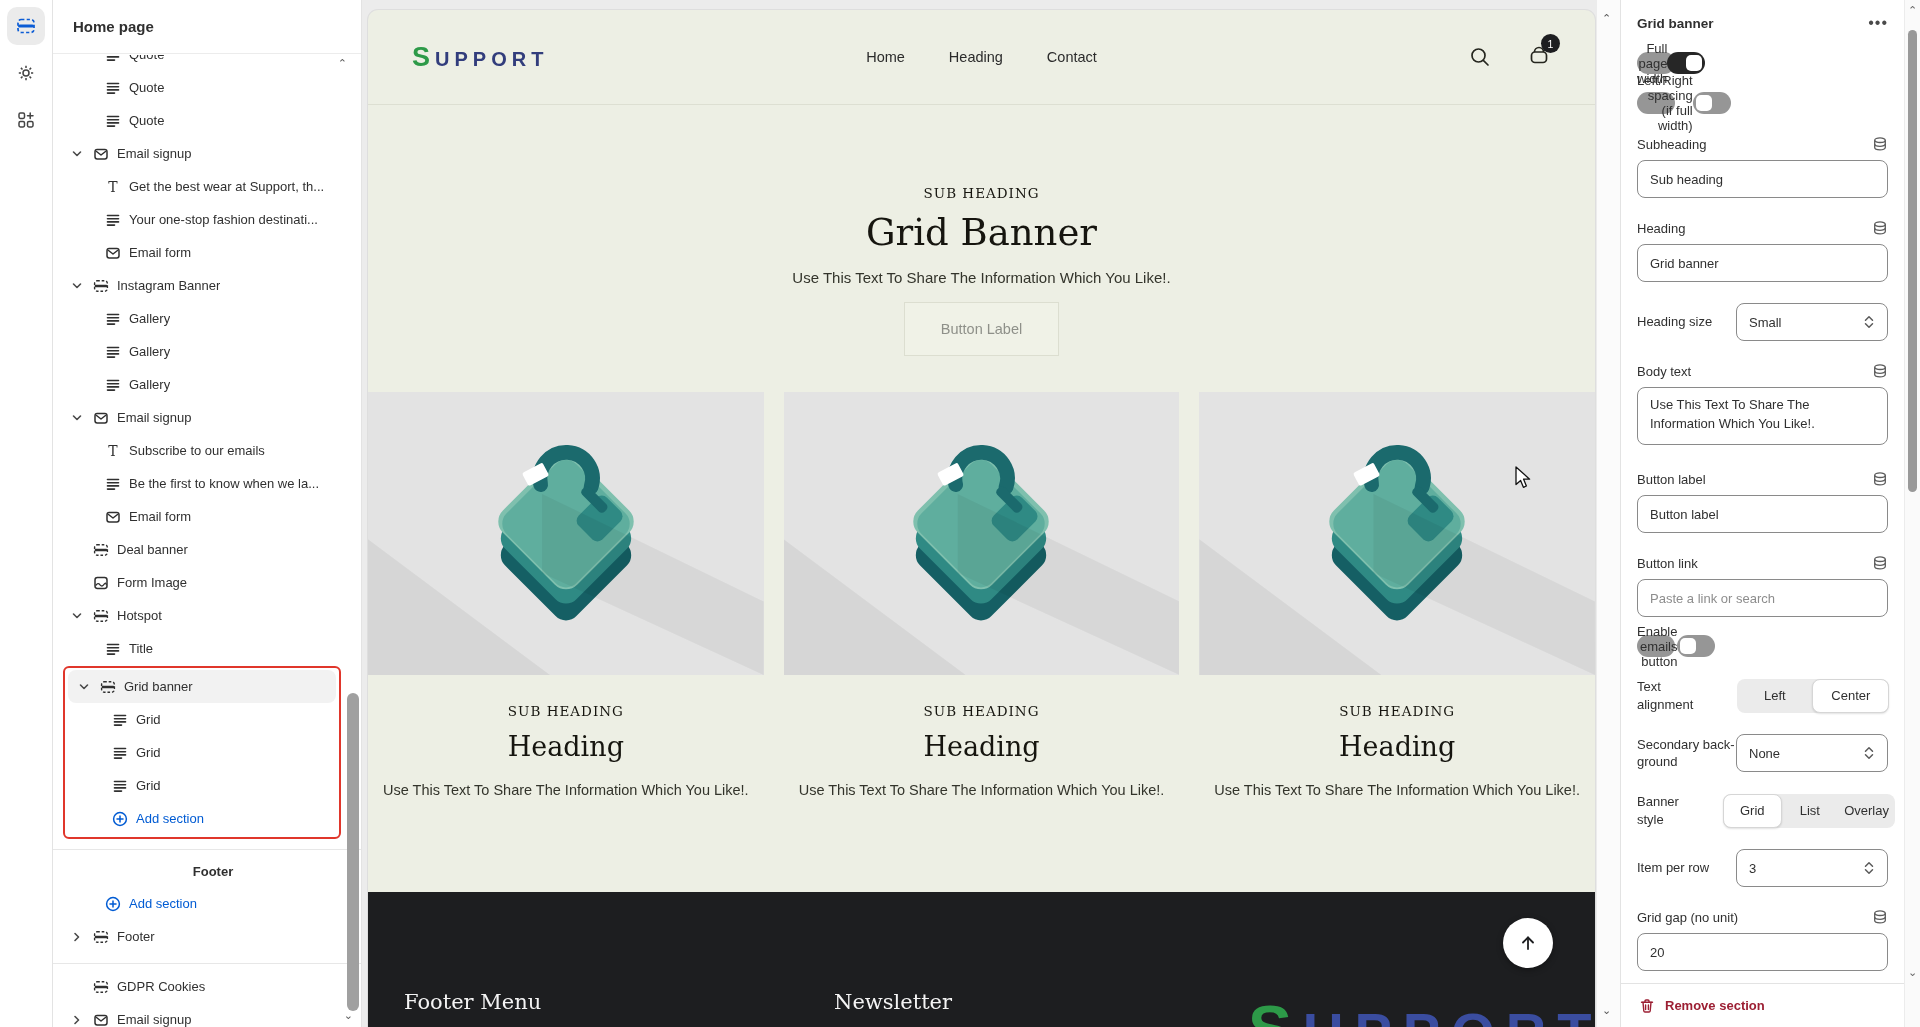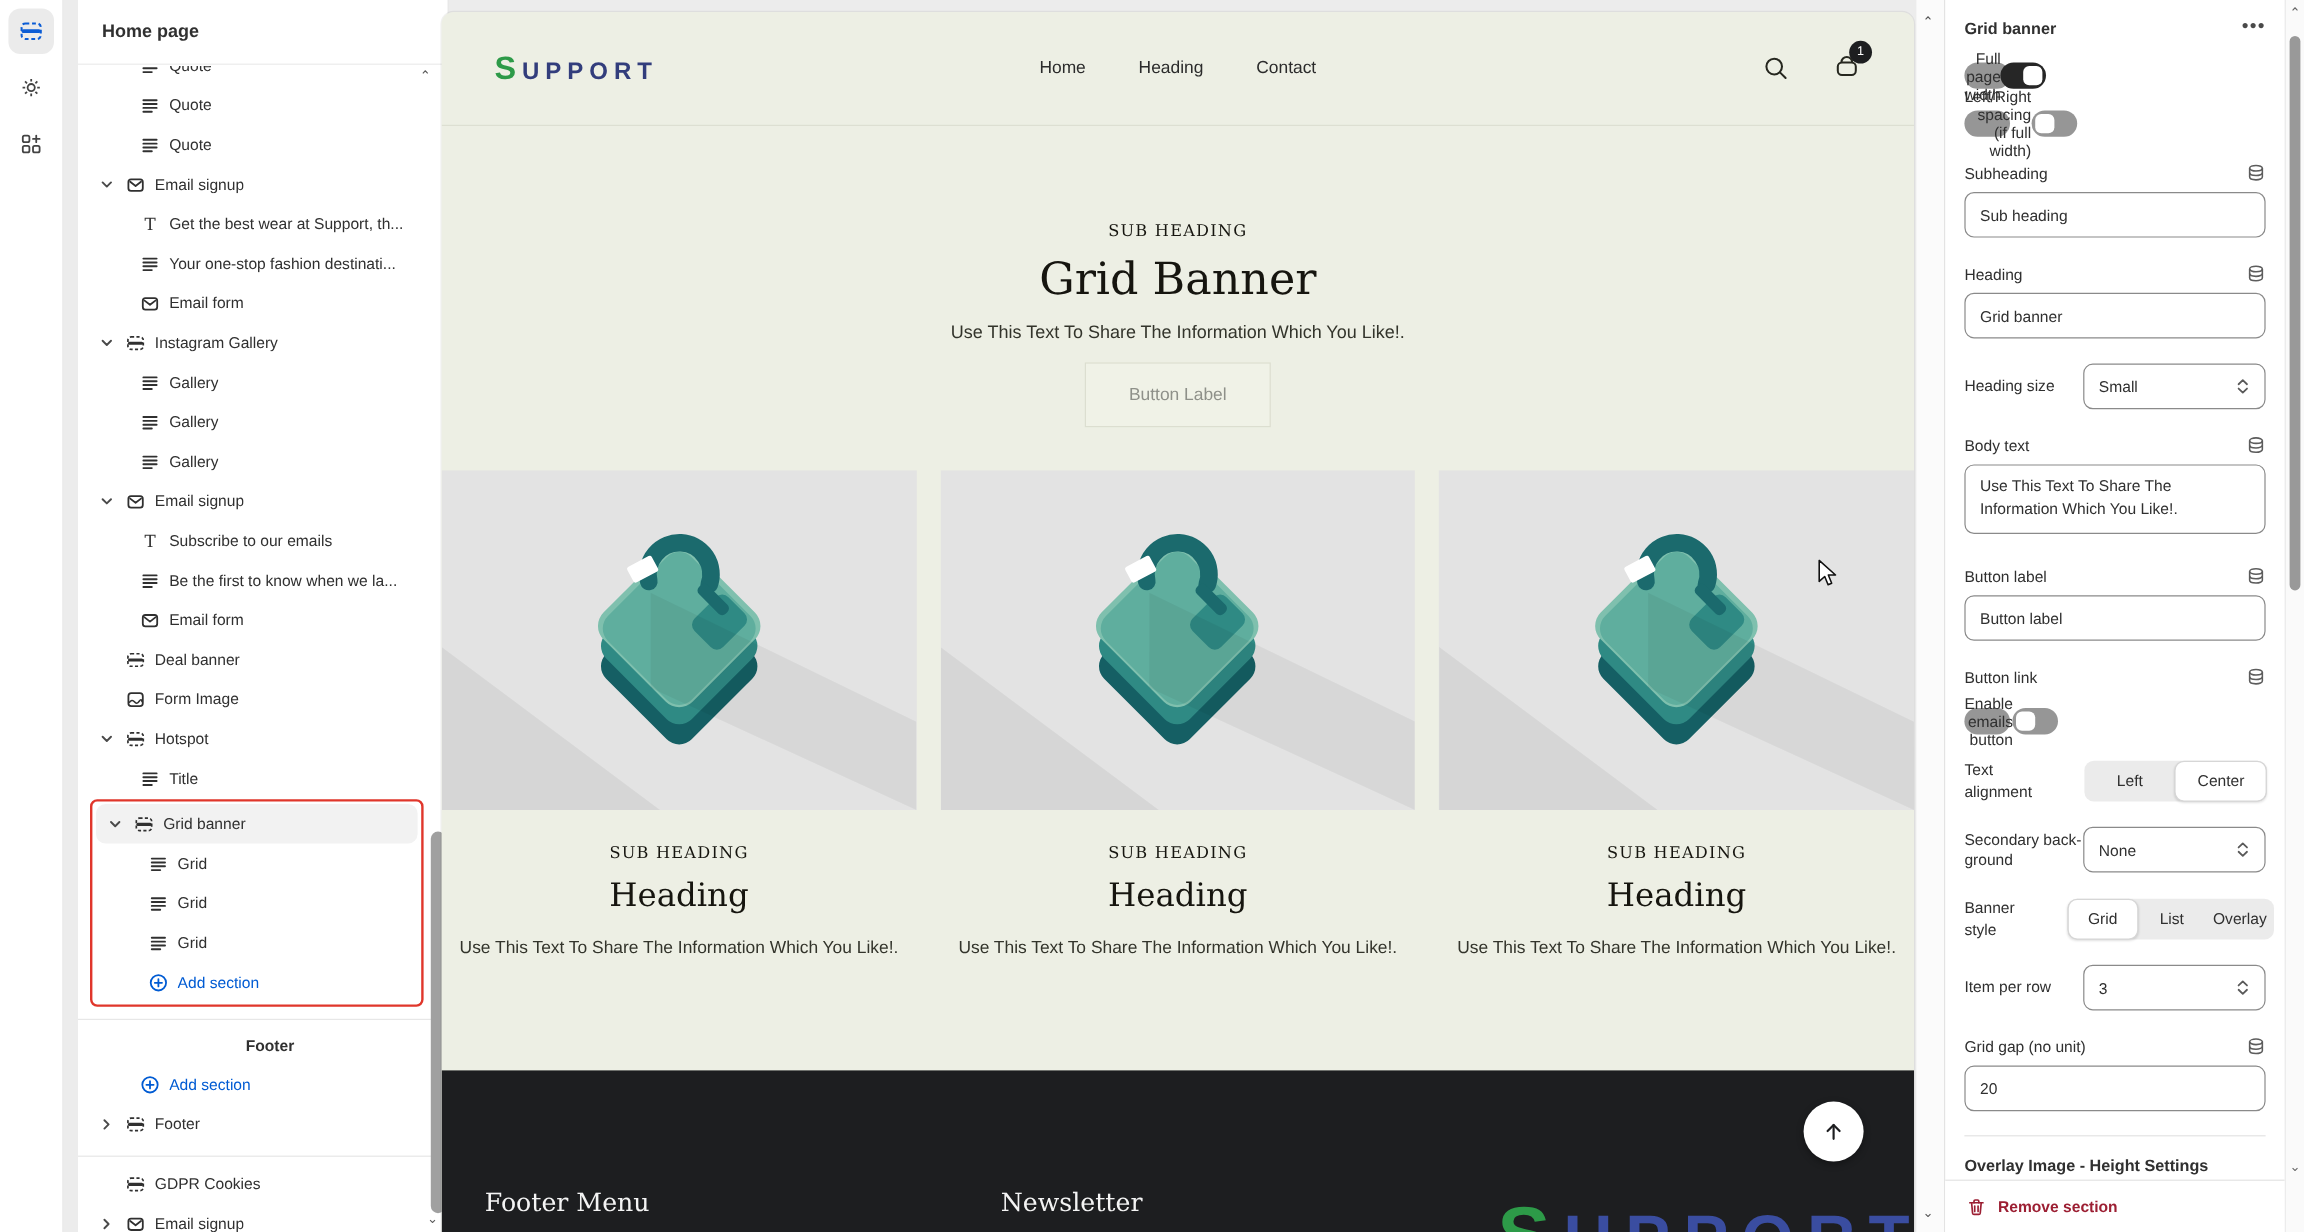--- a/index.html
+++ b/index.html
@@ -6,21 +6,21 @@
   html,body { width:1920px; height:1027px; overflow:hidden; }
   body { font-family:"Liberation Sans", sans-serif; background:#ececec; position:relative; color:#303030; }
   svg.ic { width:16px; height:16px; flex:none; }
 
   
   #rail { position:absolute; left:0; top:0; bottom:0; width:53px; background:#fff; border-right:1px solid #e3e3e3; display:flex; flex-direction:column; align-items:center; padding-top:7px; }
   .rail-btn { width:38px; height:38px; border-radius:10px; display:flex; align-items:center; justify-content:center; margin-bottom:9px; }
   .rail-btn.active { background:#ebebeb; }
 
   
-  #sidebar { position:absolute; left:65px; top:0; bottom:0; width:309px; background:#fff; border-right:1px solid #e3e3e3; }
+  #sidebar { position:absolute; left:53px; top:0; bottom:0; width:309px; background:#fff; border-right:1px solid #e3e3e3; }
   #sb-head { height:54px; line-height:54px; padding-left:20px; font-size:15px; font-weight:700; border-bottom:1px solid #ececec; }
   #tree { position:absolute; top:55px; bottom:0; left:0; right:0; overflow:hidden; padding:0 8px;text-align:center; }
   .trow { height:33px; display:flex; align-items:center; gap:8px; padding-left:8px; font-size:13px; color:#303030; border-radius:8px; white-space:nowrap; }
   .trow.partial { margin-top:-17px; }
   .trow.ind1 { padding-left:44px; }
   .trow .slot { width:16px; height:16px; flex:none; display:flex; align-items:center; justify-content:center; }
   .trow .tlabel { overflow:hidden; text-overflow:ellipsis; max-width:205px; }
   .trow.sel { background:#f2f2f2; }
   .trow.blue { color:#005bd3; }
   .redbox { border:2px solid #e0362b; border-radius:6px; margin:1px 12px 1px 2px; padding:2px 3px; }
@@ -280,21 +280,21 @@
       </div>
       <div class="trow ind0">
         <span class="slot">
           <svg class="ic">
             <use href="#s-chevd"></use>
           </svg>
         </span>
         <svg class="ic">
           <use href="#s-section"></use>
         </svg>
-        <span class="tlabel">Instagram Gallery</span>
+        <span class="tlabel">Instagram Banner</span>
       </div>
       <div class="trow ind1">
         <svg class="ic">
           <use href="#s-lines"></use>
         </svg>
         <span class="tlabel">Gallery</span>
       </div>
       <div class="trow ind1">
         <svg class="ic">
           <use href="#s-lines"></use>
@@ -599,20 +599,21 @@
         </svg>
     </div>
     <input class="pinput" value="Button label" style="">
 
     <div class="flabel">
       <span class="plabel">Button link</span>
       <svg class="ic">
           <use href="#s-db"></use>
         </svg>
     </div>
+    <input class="pinput" placeholder="Paste a link or search" style="">
 
     <div class="prow toggle">
       <span class="plabel">Enable emails button</span>
       <div class="toggle">
           <div class="knob"></div>
         </div>
     </div>
 
     <div class="inline">
       <span class="ilabel">Text alignment</span>

